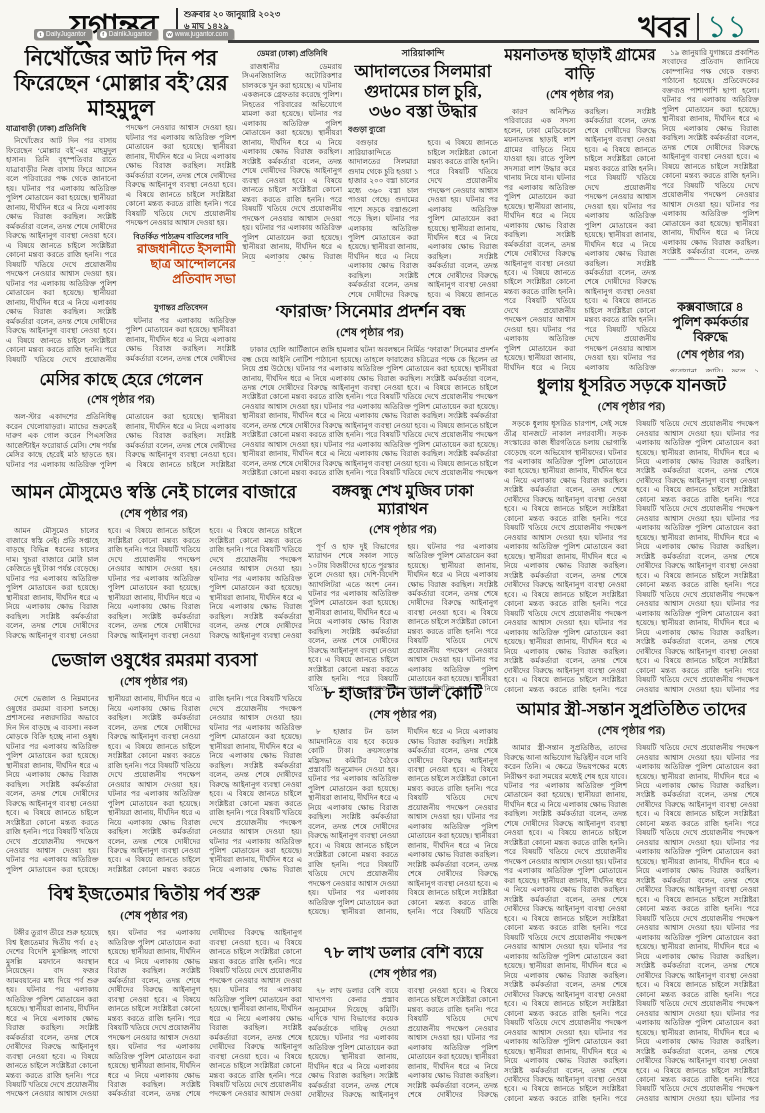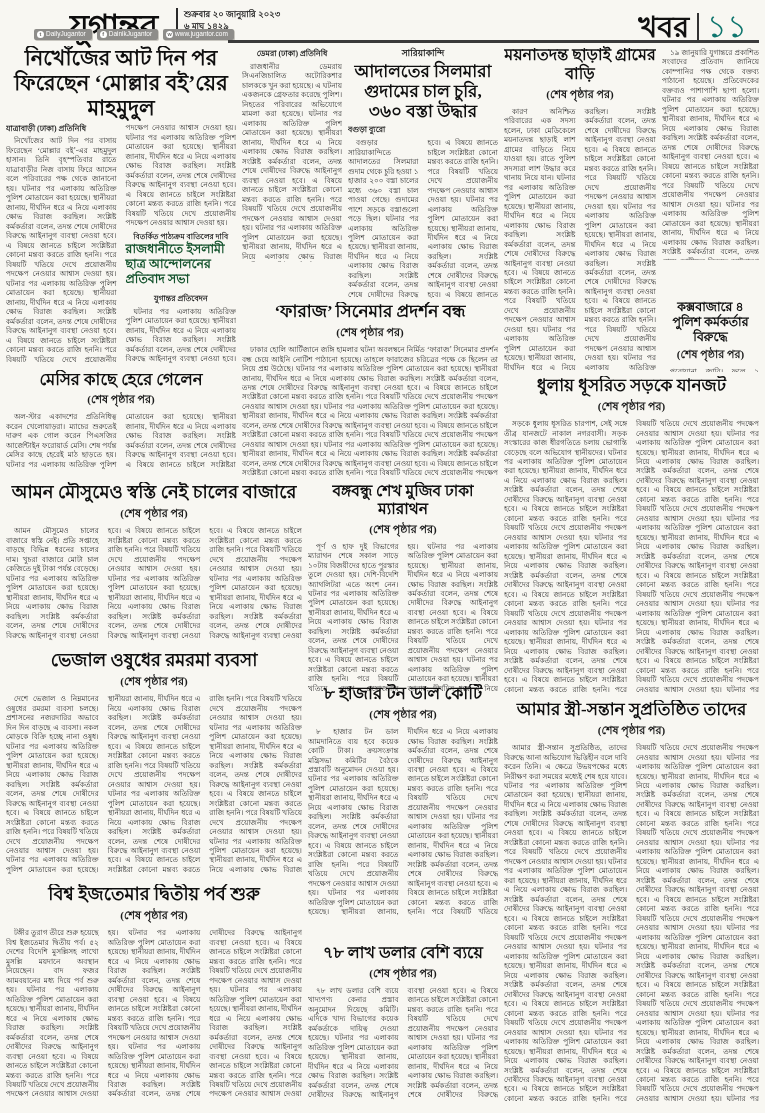--- a/index.html
+++ b/index.html
@@ -34,21 +34,21 @@
   .cont{font-size:11px;font-weight:bold;text-align:center;margin:2px 0 2px 0;}
   .by{font-size:7.8px;font-weight:bold;margin:1px 0 2px 0;}
   .by.center{text-align:center;}
   .bodyw{text-align:justify;font-size:7.3px;line-height:1.3;color:#262626;
          column-gap:9px;column-fill:auto;overflow:hidden;
          text-rendering:optimizeSpeed;word-break:break-word;}
   .cols2{column-count:2;}
   .cols3{column-count:3;}
   .bt{margin:0 0 3px 0;text-indent:8px;}
   .subkick{font-size:7.6px;font-weight:bold;text-align:center;margin:4px 0 0 0;}
-  .subhead{font-size:12.5px;font-weight:bold;text-align:left;line-height:1.2;margin:1px 0 7px 0;color:#14532d;}
+  .subhead{font-size:12.5px;font-weight:bold;text-align:right;line-height:1.2;margin:1px 0 16px 0;color:#c2410c;}
 </style>
 </head>
 <body>
 
 <div id="page">
 
   <div id="masthead">
     <div class="logo">যুগান্তর</div>
     <div class="hdr-vrule"></div>
     <div class="dateblock">

